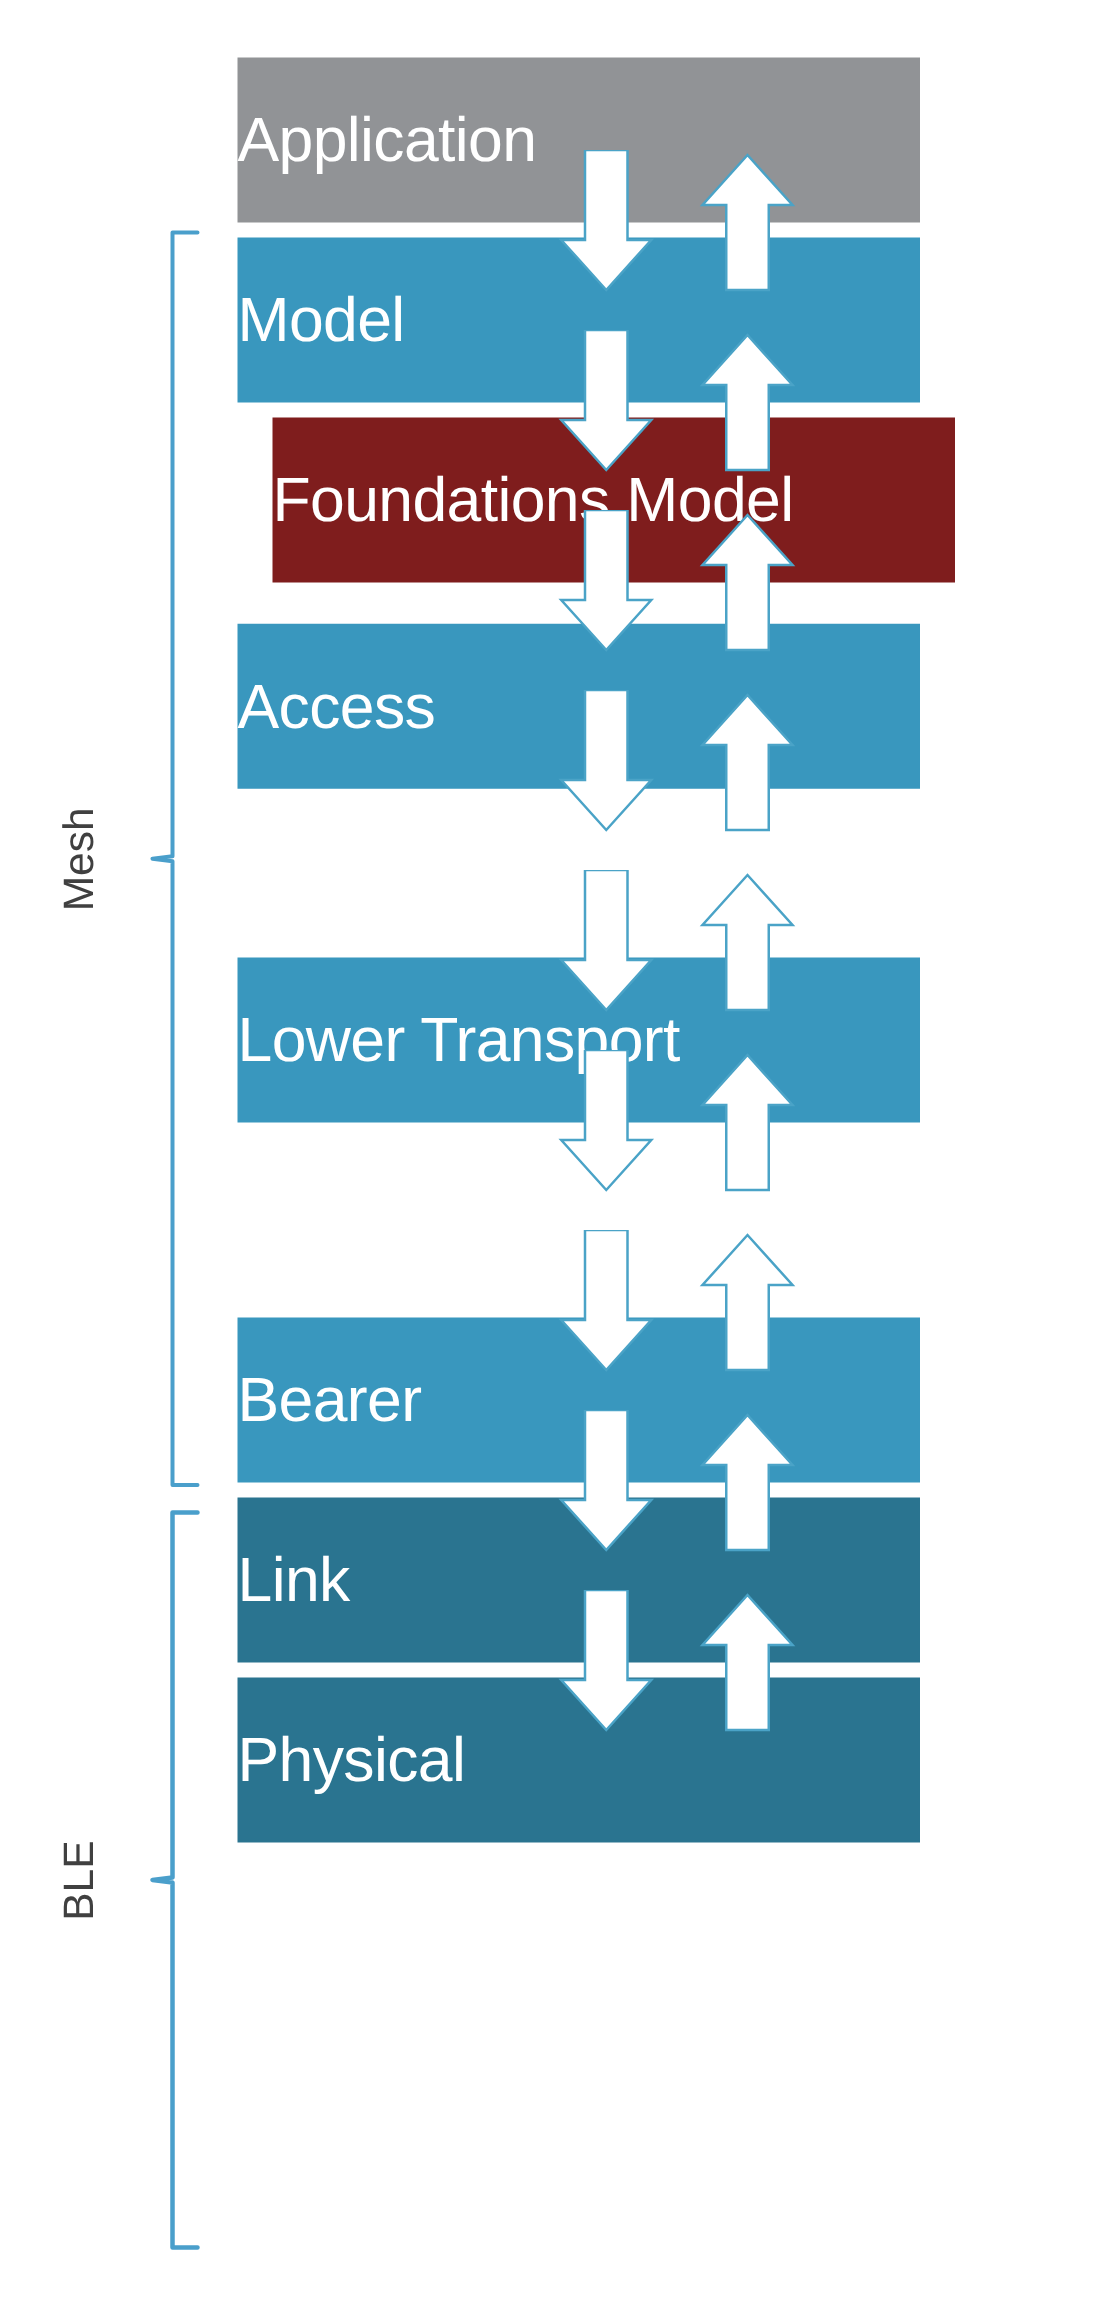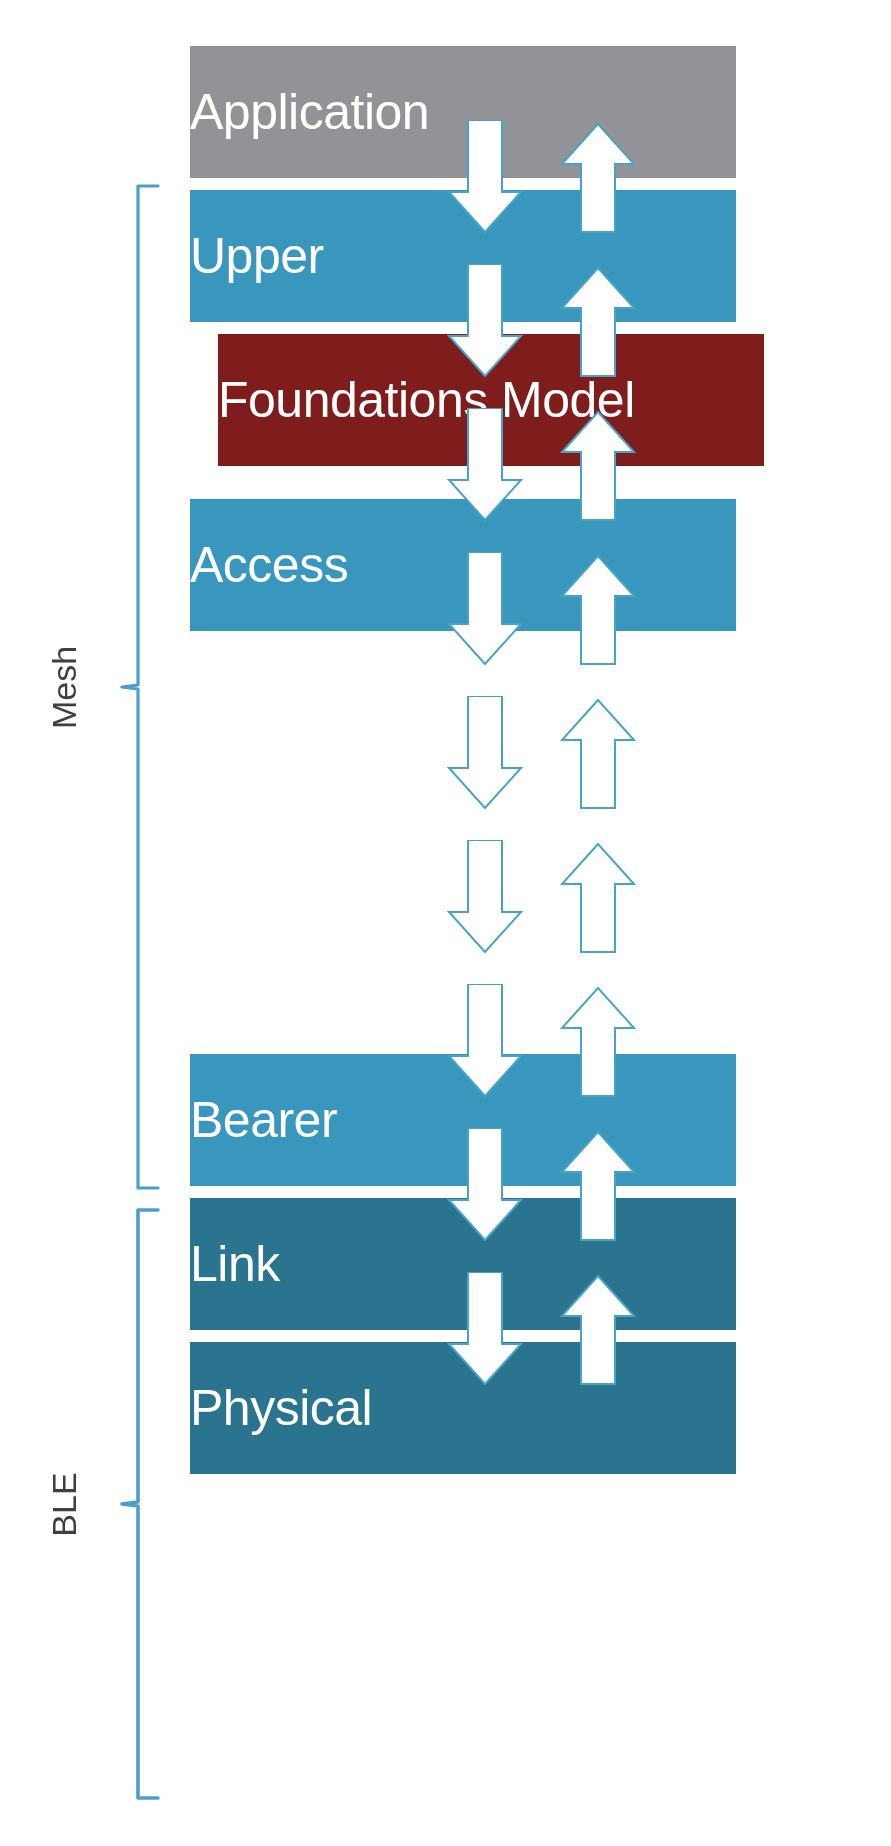--- a/index.html
+++ b/index.html
@@ -76,32 +76,35 @@
 </head>
 <body>
 
 <div id="stack-diagram">
 
   <div class="layer-box" style="top:46px; background:#919396;">
     <span class="layer-label">Application</span>
   </div>
 
   <div class="layer-box" style="top:190px; background:#3997be;">
-    <span class="layer-label">Upper</span>
+    <span class="layer-label">Model</span>
   </div>
 
   <div class="layer-box" style="top:334px; background:#7f1d1d;margin-left:28px;">
     <span class="layer-label">Foundations Model</span>
   </div>
 
   <div class="layer-box" style="top:499px; background:#3997be;">
     <span class="layer-label">Access</span>
   </div>
 
 
+  <div class="layer-box" style="top:766px; background:#3997be;">
+    <span class="layer-label">Lower Transport</span>
+  </div>
 
 
   <div class="layer-box" style="top:1198px; background:#2a7490;">
     <span class="layer-label">Link</span>
   </div>
 
   <div class="layer-box" style="top:1054px; background:#3997be;">
     <span class="layer-label">Bearer</span>
   </div>
 

